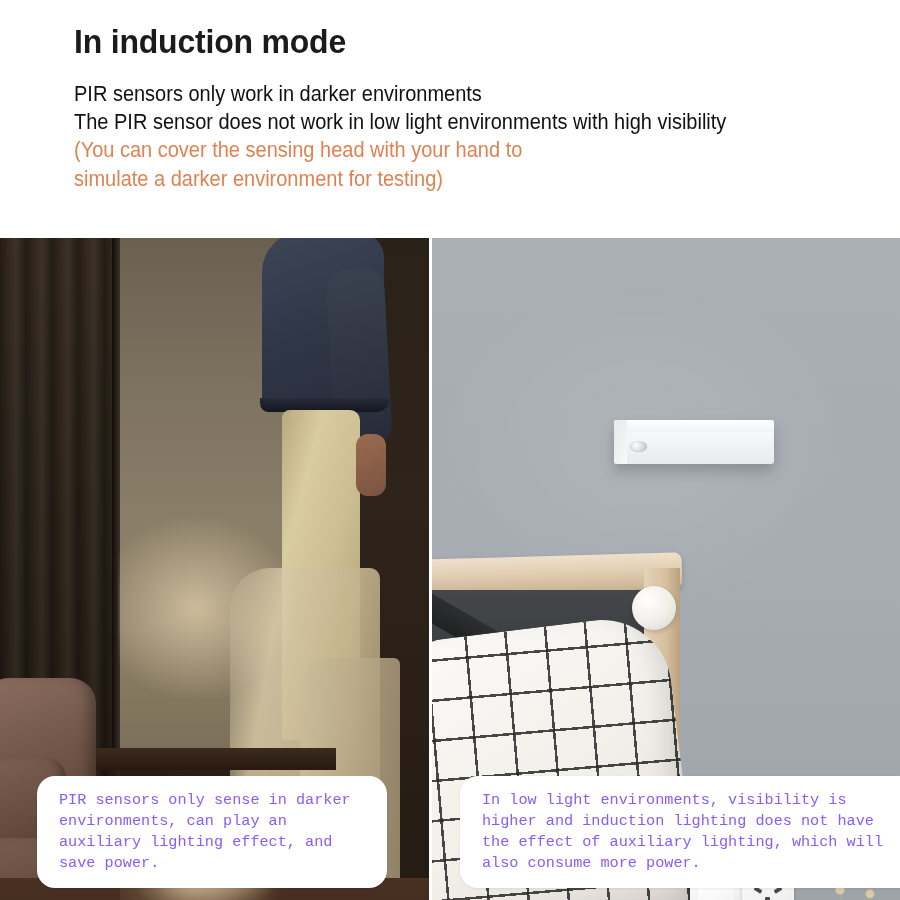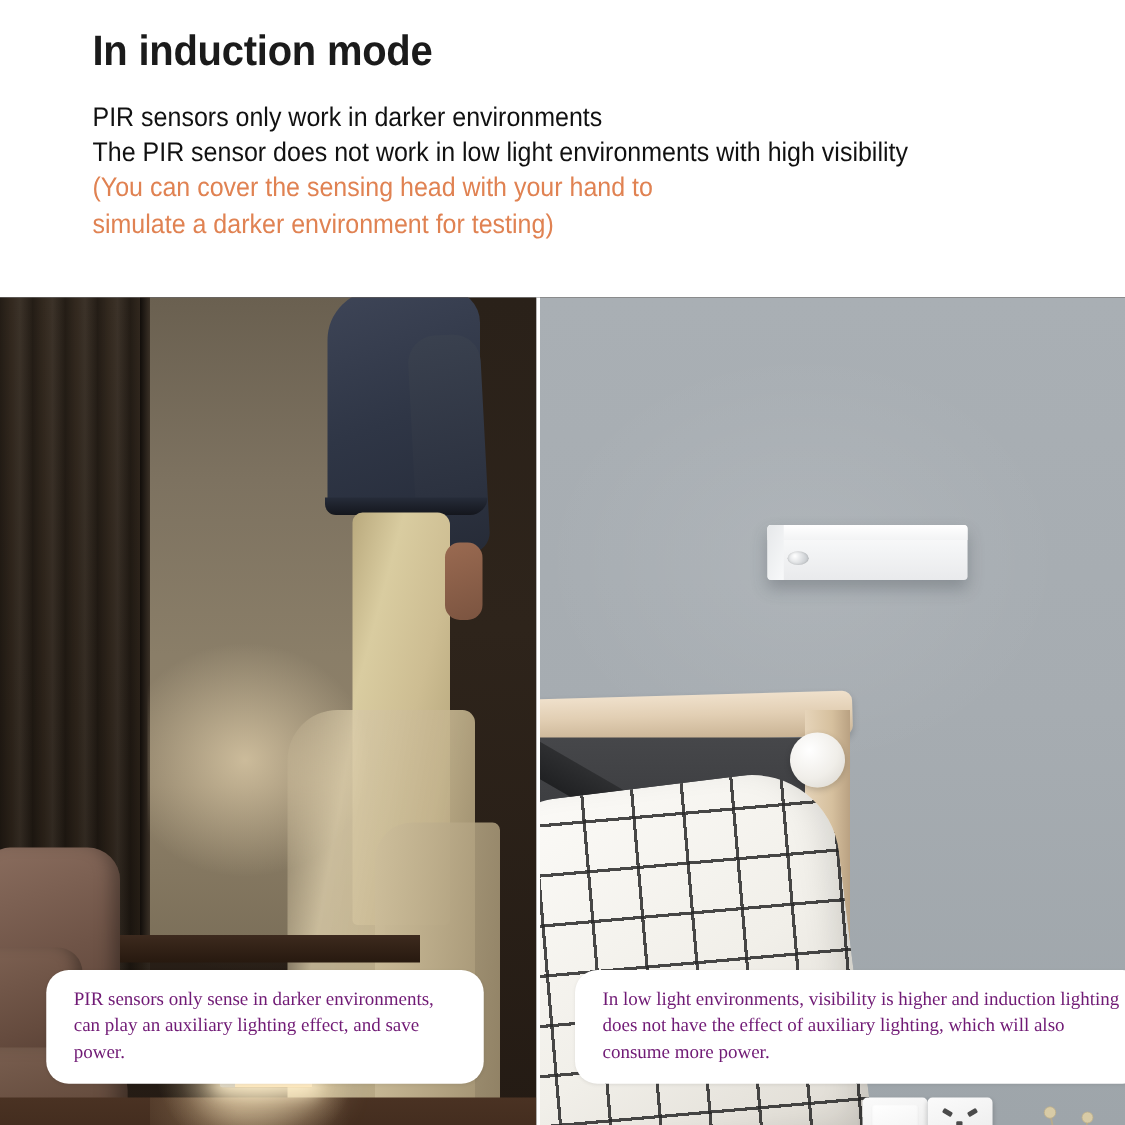--- a/index.html
+++ b/index.html
@@ -336,22 +336,22 @@
   }
   .r-stems svg { display: block; }
 
   
   .caption {
     position: absolute;
     background: #ffffff;
     border-radius: 18px;
     box-sizing: border-box;
     padding: 14px 20px 14px 22px;
-    color: #701a75;
-    font-family: Liberation Serif, serif;
+    color: #8b5cf6;
+    font-family: Liberation Mono, monospace;
     font-size: 15.2px;
     line-height: 1.38;
     box-shadow: 0 1px 3px rgba(0,0,0,0.08);
   }
   .caption-left {
     left: 37px;
     top: 776px;
     width: 350px;
   }
   .caption-right {

